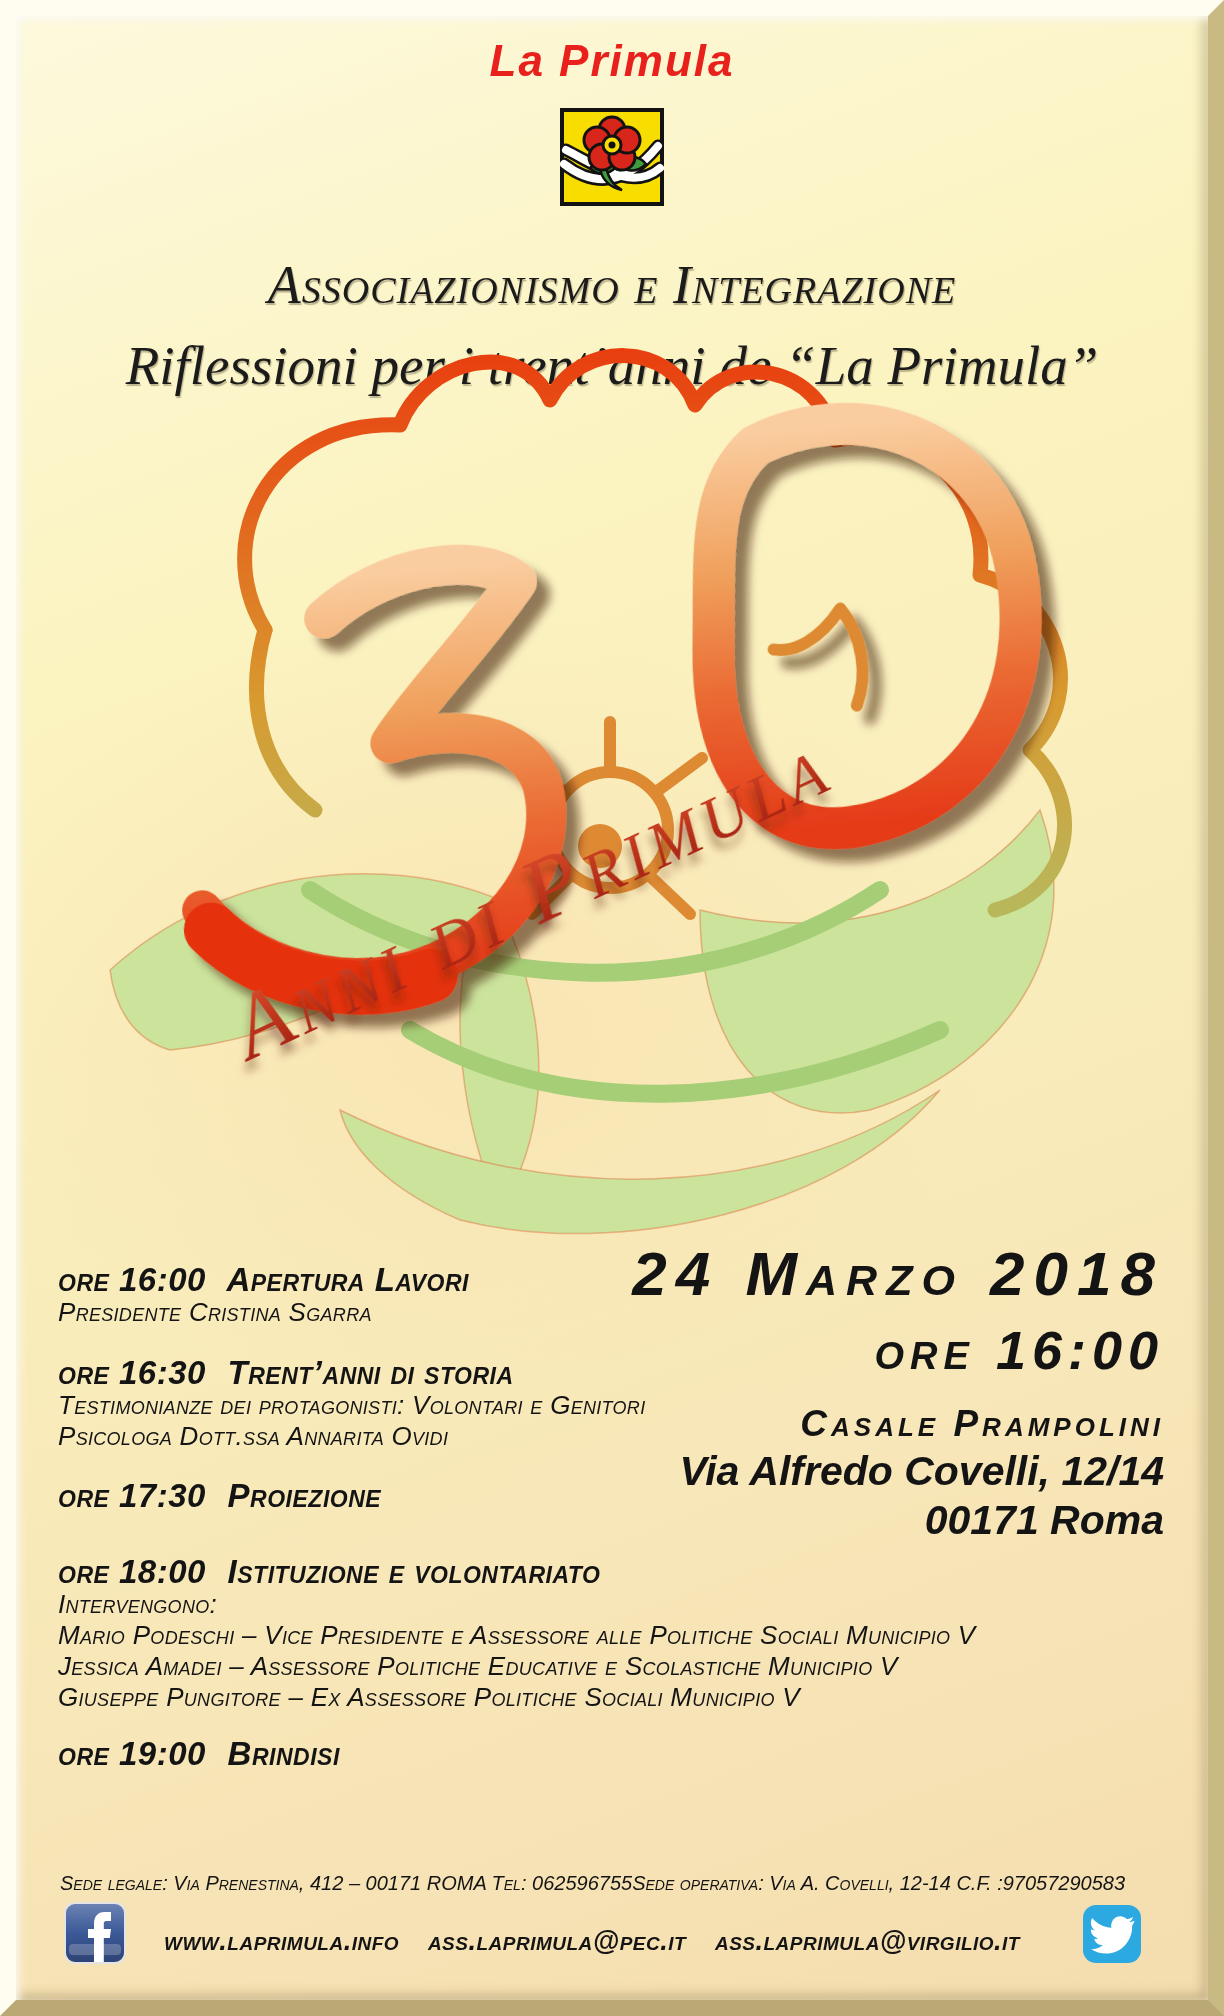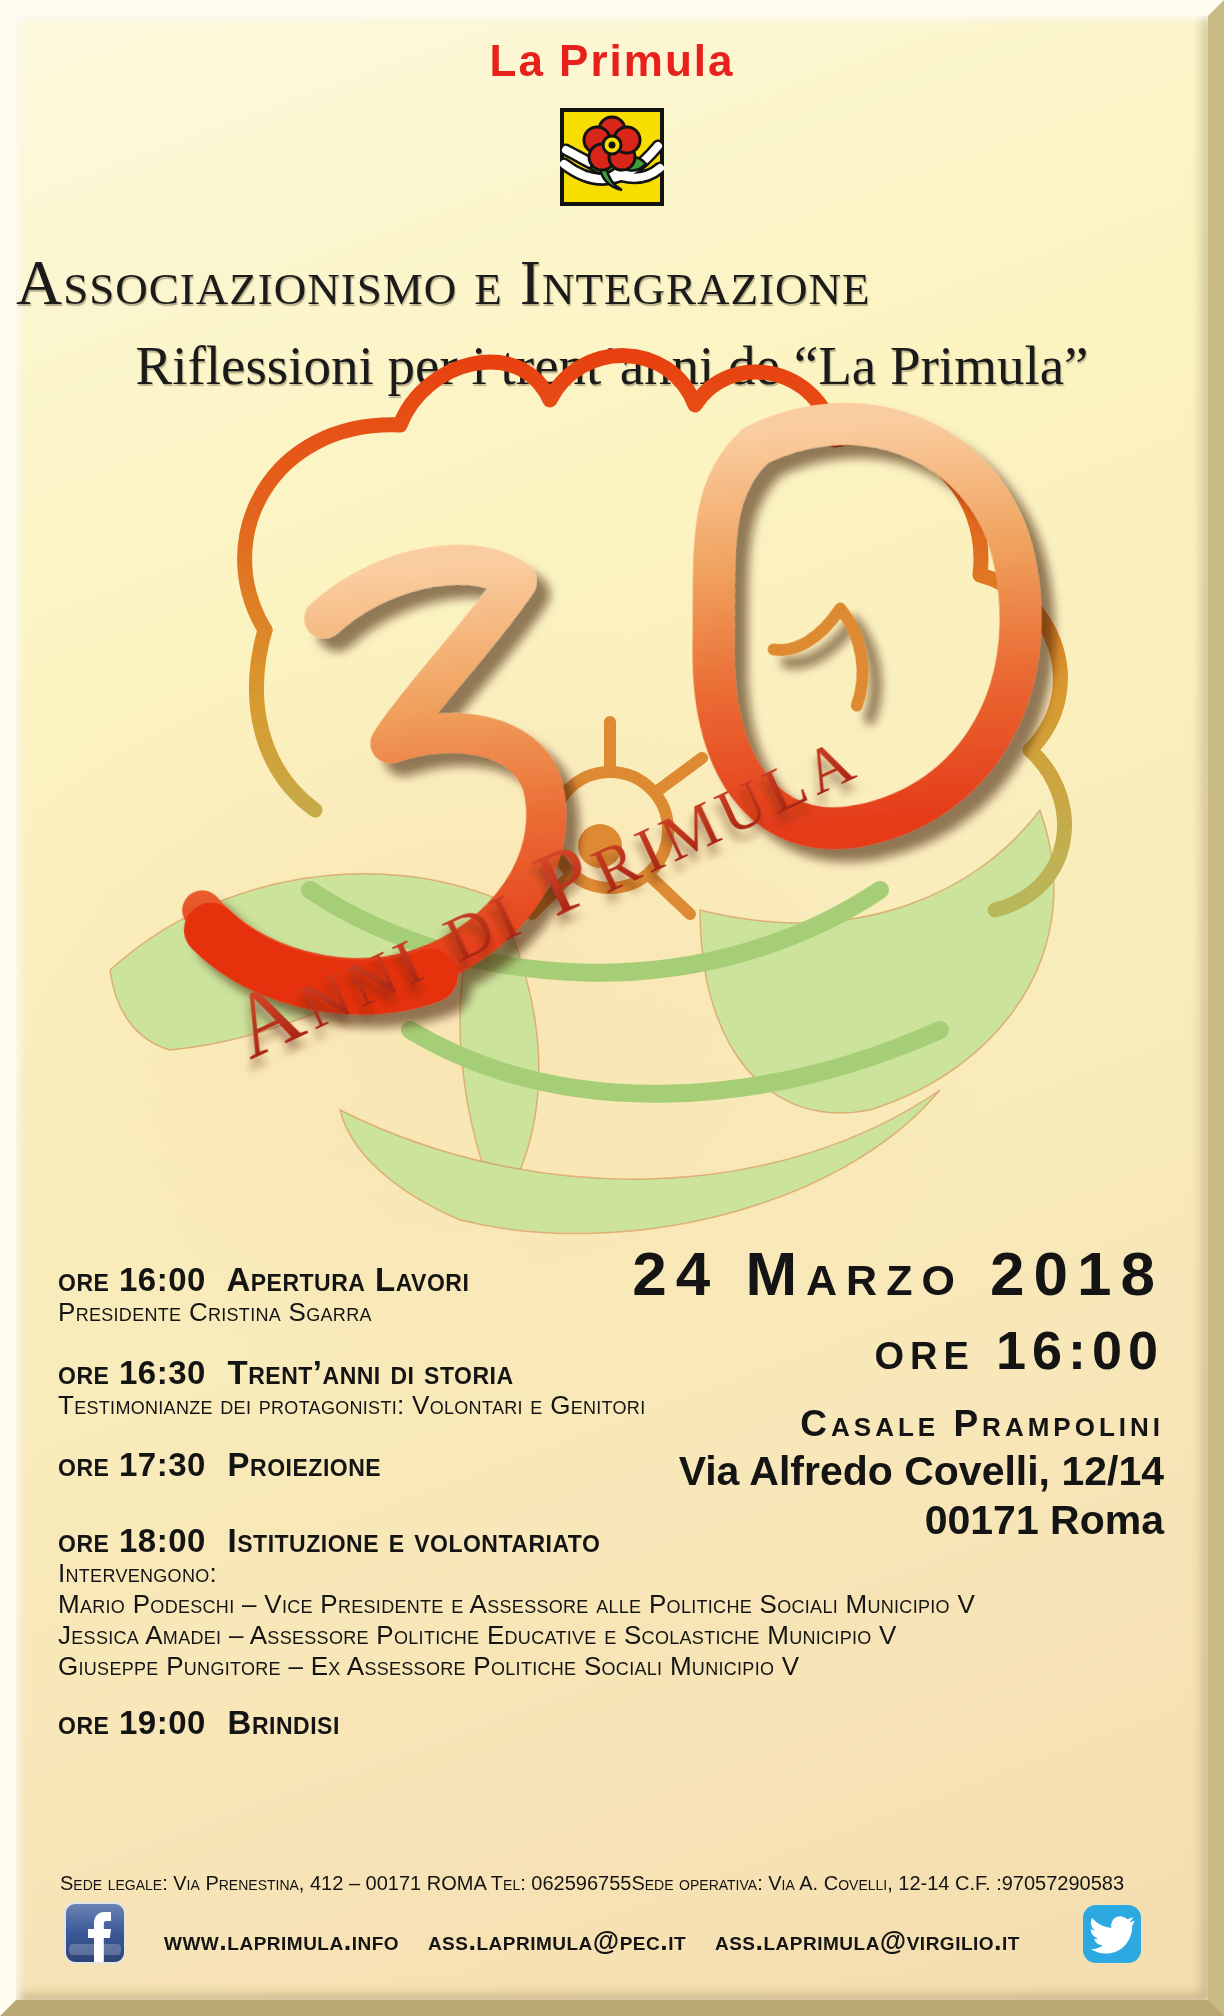--- a/index.html
+++ b/index.html
@@ -3,33 +3,33 @@
 <meta charset="utf-8">
 <style>
   html,body { margin:0; padding:0; background:#ededed; }
   .poster {
     position:relative; width:1224px; height:2016px; box-sizing:border-box;
     border:16px solid; border-color:#FFFDEF #C9B983 #BBA975 #FFFDEF;
     box-shadow:0 0 0 1px #8c8c8c;
     background:
       radial-gradient(ellipse 760px 560px at 38% 50%, rgba(247,185,135,.17), transparent 70%),
       linear-gradient(160deg,#FDF9DC 0%,#FBF3C0 28%,#F9ECBB 55%,#F7E4B6 80%,#F4DDAF 100%);
-    overflow:hidden; font-family:"Liberation Sans",sans-serif; color:#141414;
+    overflow:hidden; font-family:"Liberation Sans",sans-serif; color:#141414;font-style:italic;
   }
   .poster::before { content:""; position:absolute; inset:0; pointer-events:none;
     box-shadow: inset 3px 3px 9px rgba(255,255,255,.9), inset -5px -5px 12px rgba(125,105,55,.4); }
 
   .brand { position:absolute; top:20px; left:0; width:100%; text-align:center;
     font-size:44px; font-weight:bold; letter-spacing:2px; color:#E8211D; }
 
   .logo { position:absolute; top:92px; left:50%; transform:translateX(-50%); }
 
-  .title { position:absolute; top:230px; left:0; width:100%; text-align:left;
+  .title { position:absolute; top:238px; left:0; width:100%; text-align:center;
     font-family:"Liberation Serif",serif; font-variant:small-caps; font-weight:normal;
-    font-size:64px; letter-spacing:1px; color:#1b1b1b;
+    font-size:54px; letter-spacing:1px; color:#1b1b1b;
     text-shadow:1px 2px 1px rgba(95,85,55,.45); white-space:nowrap; }
 
   .subtitle { position:absolute; top:318px; left:0; width:100%; text-align:center;
     font-family:"Liberation Serif",serif; font-size:55px; color:#1b1b1b;
     text-shadow:1px 2px 1px rgba(95,85,55,.4); white-space:nowrap; }
 
   .artwork { position:absolute; left:64px; top:314px; width:1070px; height:920px; }
 
   .schedule { position:absolute; left:42px; top:1246px; width:1130px; }
   .s-head { font-variant:small-caps; font-weight:bold; font-size:33px; line-height:35px; letter-spacing:.5px; }
@@ -168,20 +168,21 @@
         <span>Apertura Lavori</span>
       </div>
       <div class="s-line">Presidente Cristina Sgarra</div>
     </div>
     <div class="s-item mb2">
       <div class="s-head">
         <span class="s-time">ore 16:30</span>
         <span>Trent’anni di storia</span>
       </div>
       <div class="s-line">Testimonianze dei protagonisti: Volontari e Genitori</div>
+      <div class="s-line">Psicologa Dott.ssa Annarita Ovidi</div>
     </div>
     <div class="s-item mb3">
       <div class="s-head">
         <span class="s-time">ore 17:30</span>
         <span>Proiezione</span>
       </div>
     </div>
     <div class="s-item mb4">
       <div class="s-head">
         <span class="s-time">ore 18:00</span>

